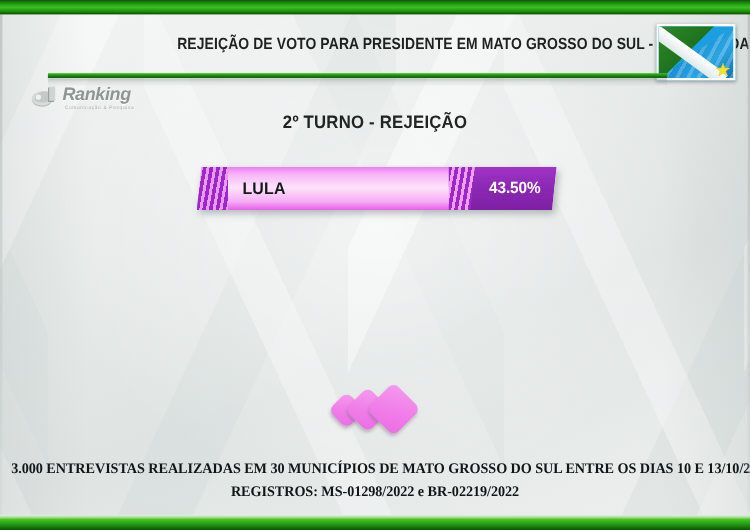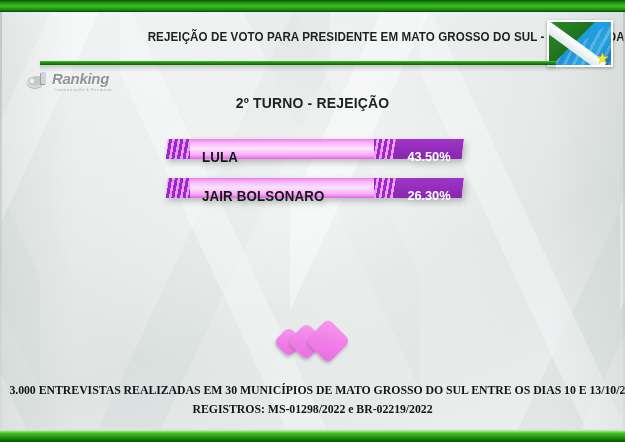--- a/index.html
+++ b/index.html
@@ -226,21 +226,21 @@
   
   .bars {
     position: absolute;
     left: 164px;
     top: 139px;
     width: 300px;
     z-index: 5;
   }
   .bar-row {
     position: relative;
-    height: 20px;
+    height: 36px;
     margin-bottom: 19px;
     filter: drop-shadow(2px 3px 3px rgba(90,95,100,.40));
   }
   .bar-shape {
     position: absolute;
     inset: 0;
     overflow: hidden;
     clip-path: polygon(4px 0, 300px 0, 296px 36px, 0 36px);
   }
   .bar-fill {
@@ -412,30 +412,20 @@
       <div class="bar-shape">
         <div class="bar-fill"></div>
         <div class="bar-stripes-left"></div>
         <div class="bar-stripes-right"></div>
         <div class="bar-pct-box"></div>
       </div>
       <div class="bar-label">LULA</div>
       <div class="bar-pct">43.50%</div>
     </div>
 
-    <div class="bar-row">
-      <div class="bar-shape">
-        <div class="bar-fill"></div>
-        <div class="bar-stripes-left"></div>
-        <div class="bar-stripes-right"></div>
-        <div class="bar-pct-box"></div>
-      </div>
-      <div class="bar-label">JAIR BOLSONARO</div>
-      <div class="bar-pct">26.30%</div>
-    </div>
 
 
   </div>
 
   <div class="diamonds">
     <div class="dia dia-1"></div>
     <div class="dia dia-2"></div>
     <div class="dia dia-3"></div>
   </div>
 

